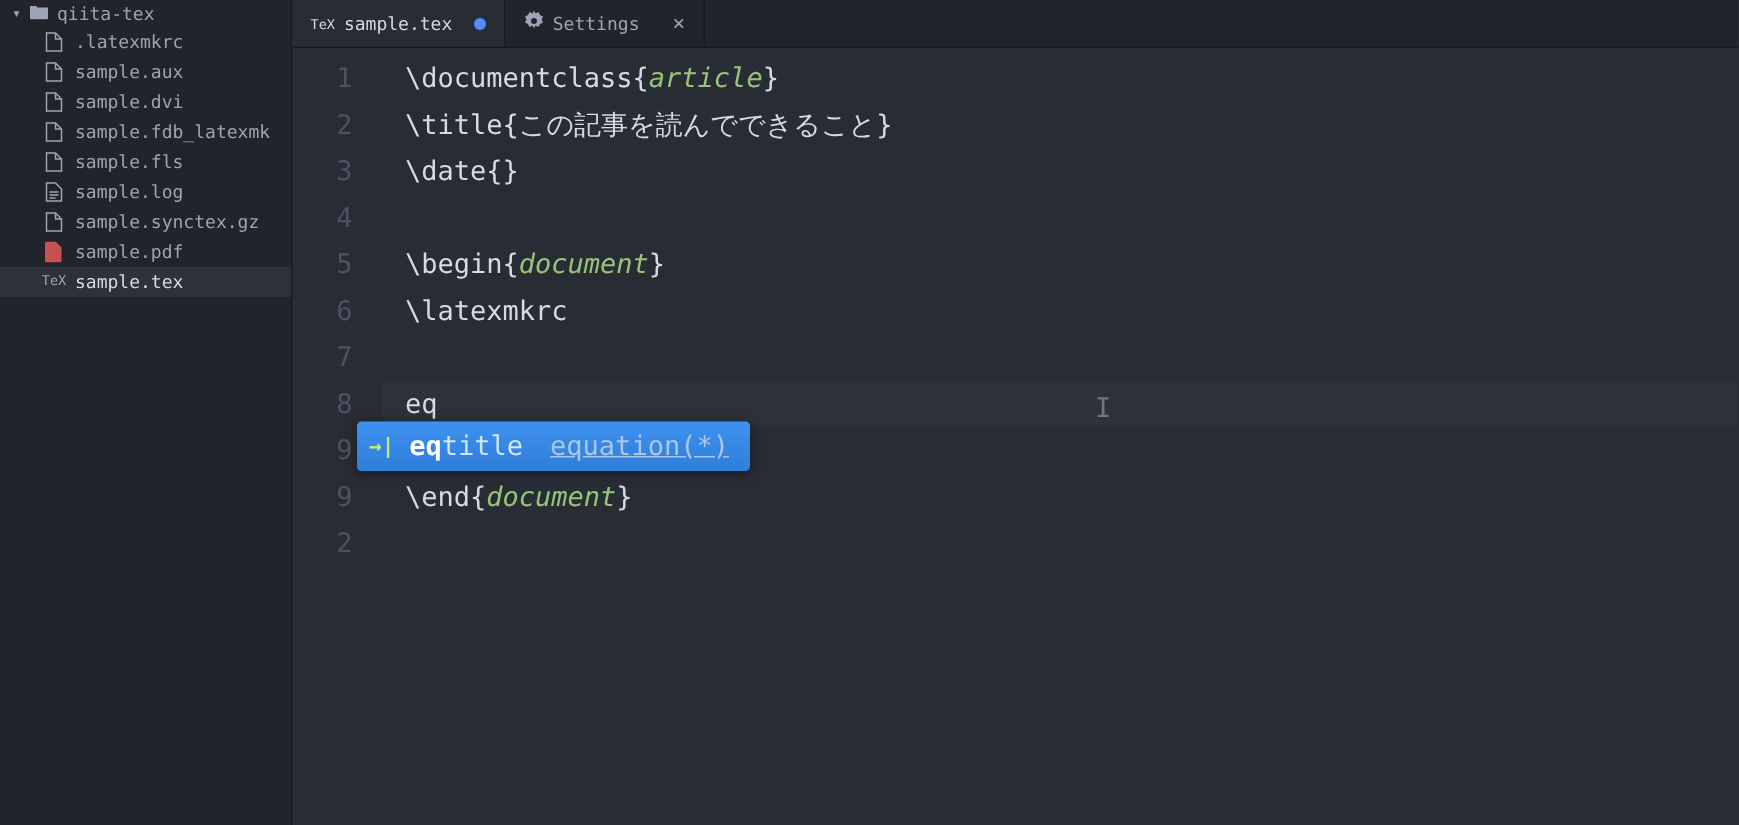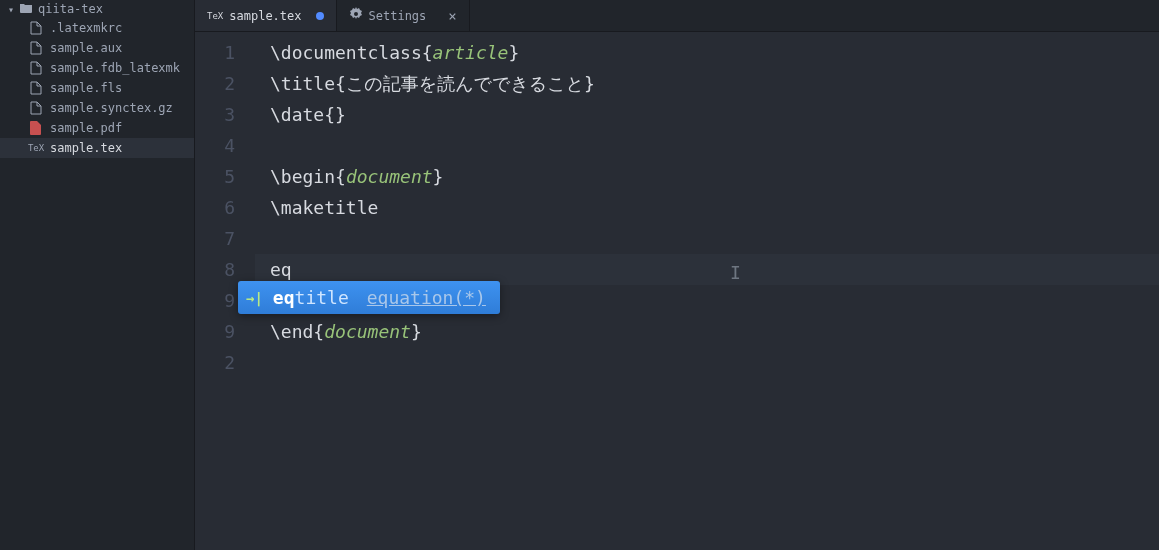--- a/index.html
+++ b/index.html
@@ -185,29 +185,46 @@
           </svg>
         </span>
         <span>sample.aux</span>
       </div>
       <div class="tree-item">
         <span class="file-icon">
           <svg width="12" height="14" viewBox="0 0 12 14">
             <path fill="none" stroke="#9da5b4" stroke-width="1" d="M1 1h6l4 4v8a0 0 0 0 1 0 0H1V1z M7 1v4h4"></path>
           </svg>
         </span>
+        <span>sample.dvi</span>
+      </div>
+      <div class="tree-item">
+        <span class="file-icon">
+          <svg width="12" height="14" viewBox="0 0 12 14">
+            <path fill="none" stroke="#9da5b4" stroke-width="1" d="M1 1h6l4 4v8a0 0 0 0 1 0 0H1V1z M7 1v4h4"></path>
+          </svg>
+        </span>
         <span>sample.fdb_latexmk</span>
       </div>
       <div class="tree-item">
         <span class="file-icon">
           <svg width="12" height="14" viewBox="0 0 12 14">
             <path fill="none" stroke="#9da5b4" stroke-width="1" d="M1 1h6l4 4v8a0 0 0 0 1 0 0H1V1z M7 1v4h4"></path>
           </svg>
         </span>
         <span>sample.fls</span>
+      </div>
+      <div class="tree-item">
+        <span class="file-icon">
+          <svg width="12" height="14" viewBox="0 0 12 14">
+            <path fill="none" stroke="#9da5b4" d="M1 1h6l4 4v8H1z"></path>
+            <path stroke="#9da5b4" d="M3 7h6M3 9h6M3 11h4"></path>
+          </svg>
+        </span>
+        <span>sample.log</span>
       </div>
       <div class="tree-item">
         <span class="file-icon">
           <svg width="12" height="14" viewBox="0 0 12 14">
             <path fill="none" stroke="#9da5b4" stroke-width="1" d="M1 1h6l4 4v8a0 0 0 0 1 0 0H1V1z M7 1v4h4"></path>
           </svg>
         </span>
         <span>sample.synctex.gz</span>
       </div>
       <div class="tree-item">
@@ -255,21 +272,21 @@
         <div class="ln">9</div>
         <div class="ln">9</div>
         <div class="ln">2</div>
       </div>
     <div class="code" id="code">
         <div class="code-line"><span class="tok-cmd">\documentclass</span><span class="tok-brace">{</span><span class="tok-arg">article</span><span class="tok-brace">}</span></div>
         <div class="code-line"><span class="tok-cmd">\title</span><span class="tok-brace">{</span><span class="tok-text">この記事を読んでできること</span><span class="tok-brace">}</span></div>
         <div class="code-line"><span class="tok-cmd">\date</span><span class="tok-brace">{}</span></div>
         <div class="code-line"></div>
         <div class="code-line"><span class="tok-cmd">\begin</span><span class="tok-brace">{</span><span class="tok-arg">document</span><span class="tok-brace">}</span></div>
-        <div class="code-line"><span class="tok-cmd">\maketitle</span></div>
+        <div class="code-line"><span class="tok-cmd">\latexmkrc</span></div>
         <div class="code-line"></div>
         <div class="code-line current"><span class="tok-text">eq</span></div>
         <div class="code-line"></div>
         <div class="code-line"><span class="tok-cmd">\end</span><span class="tok-brace">{</span><span class="tok-arg">document</span><span class="tok-brace">}</span></div>
         <div class="code-line"></div>
       </div>
   </div>
 </div>
 
 <div class="autocomplete">

